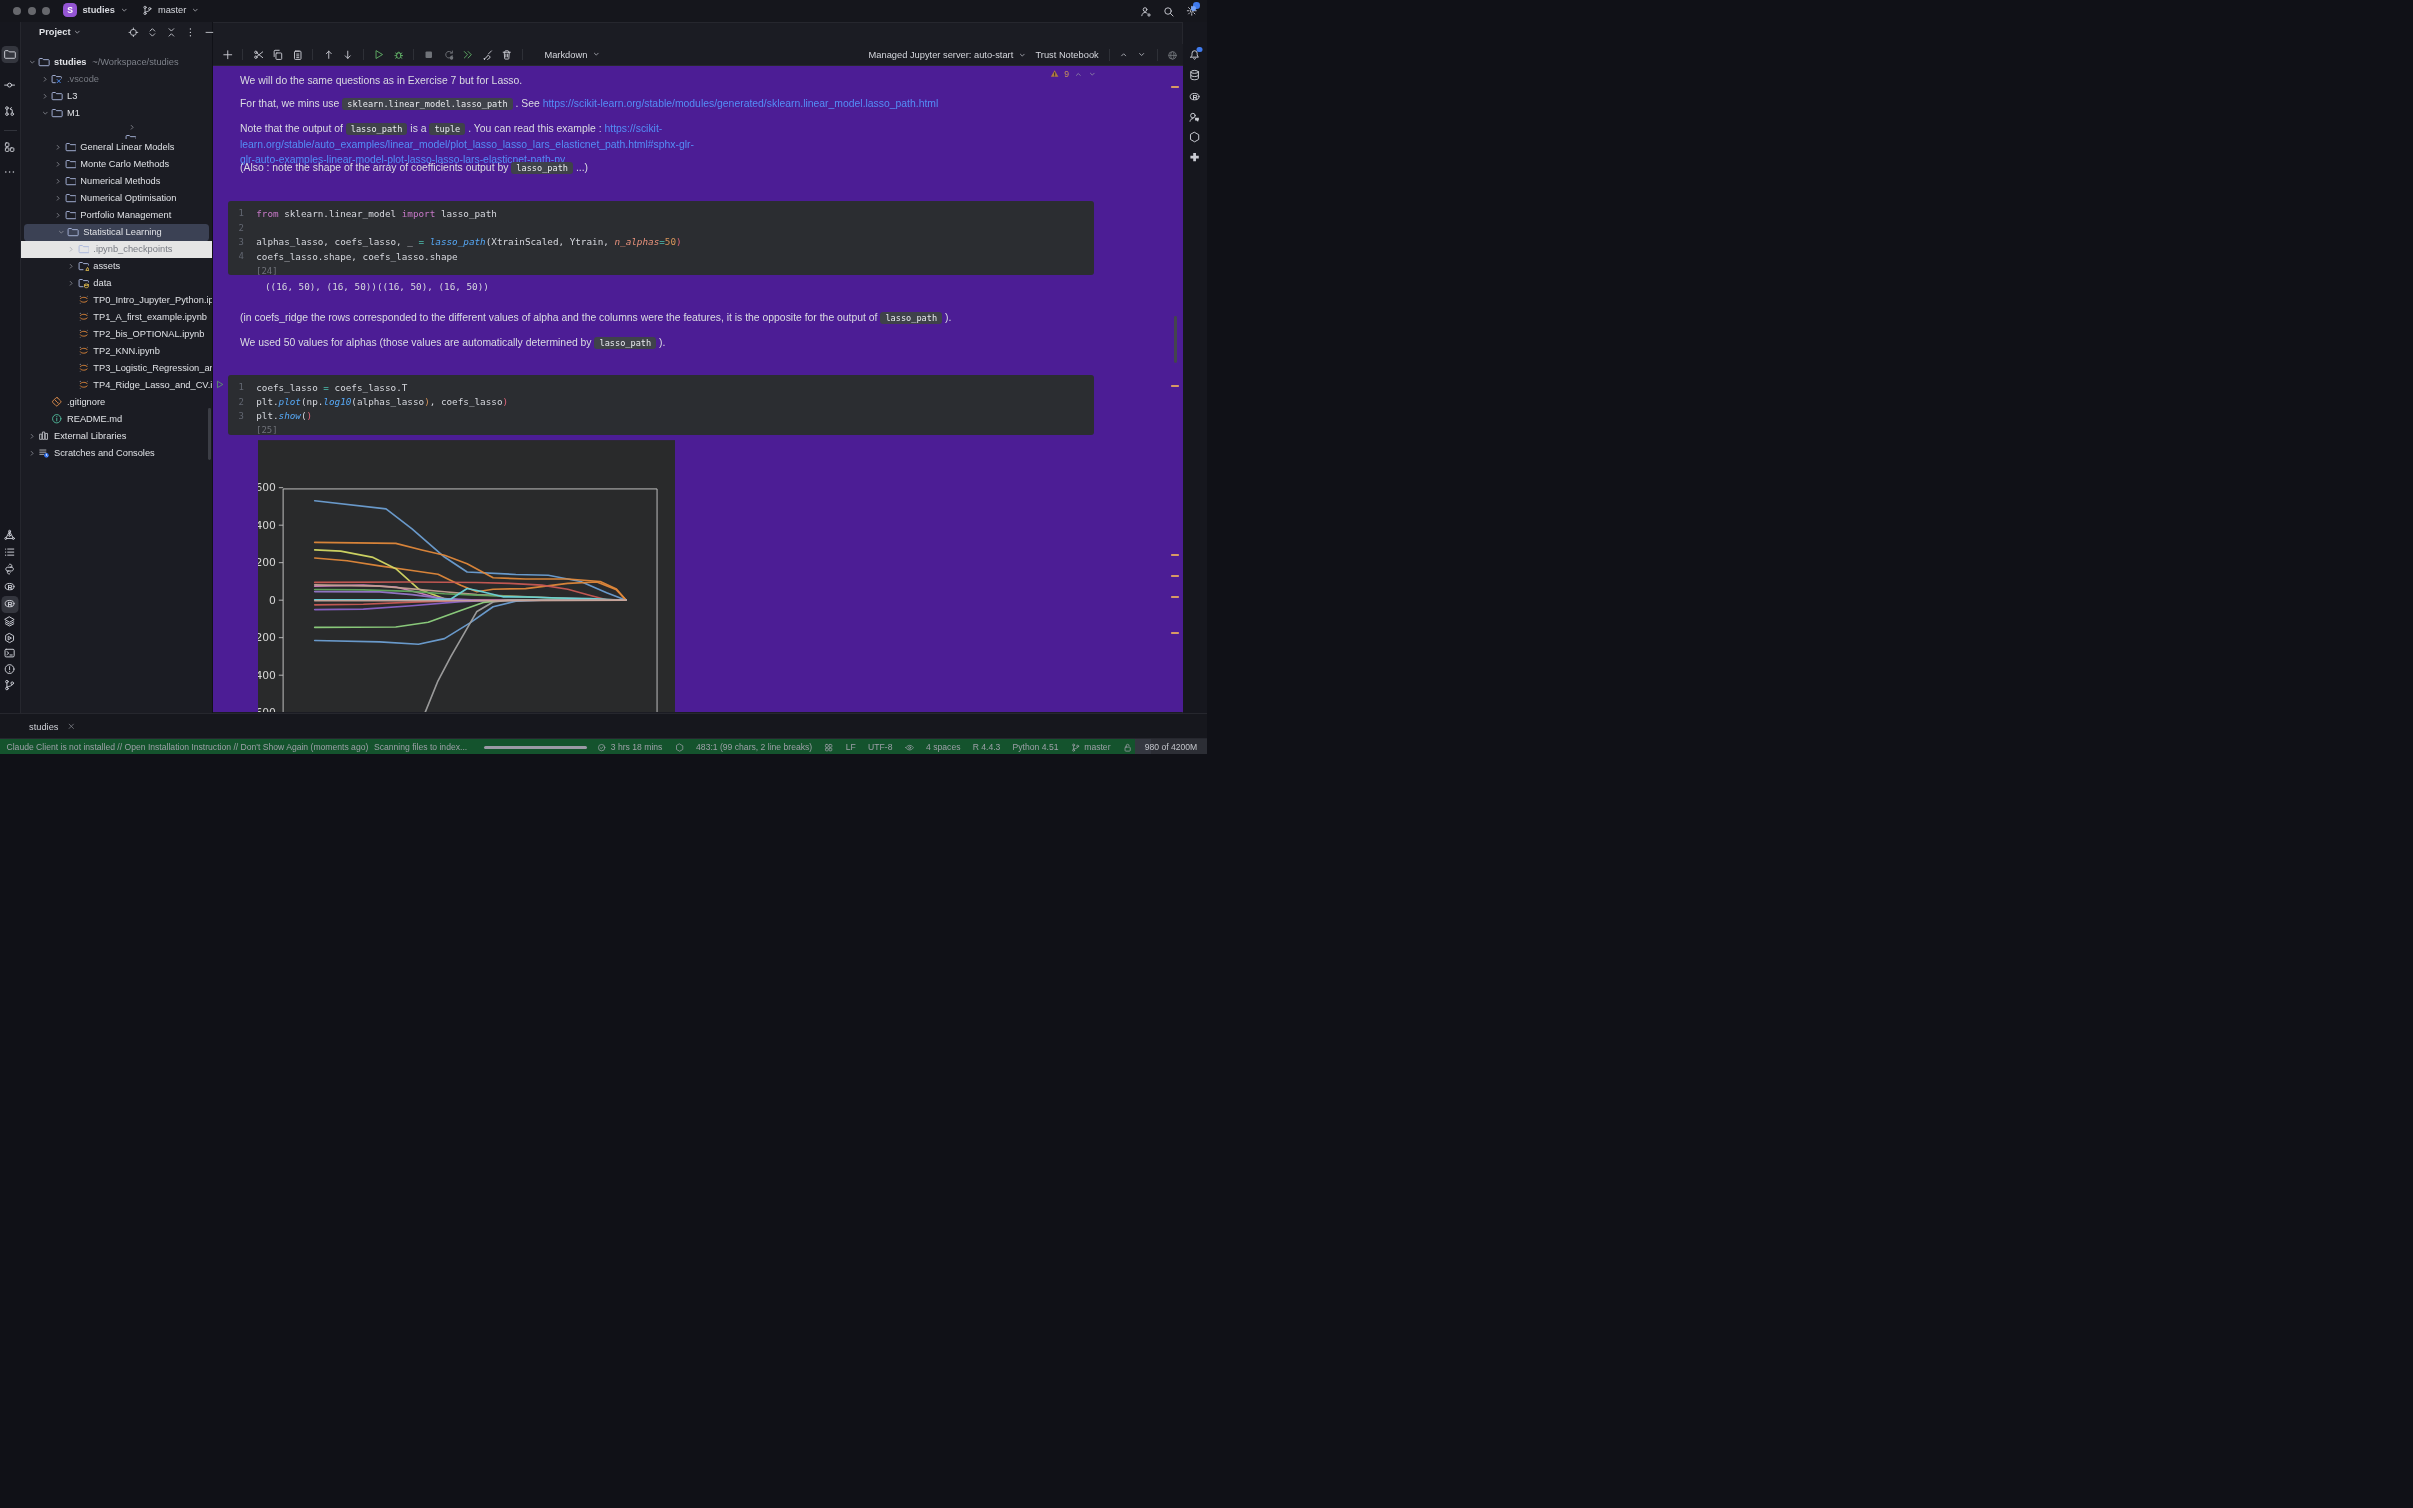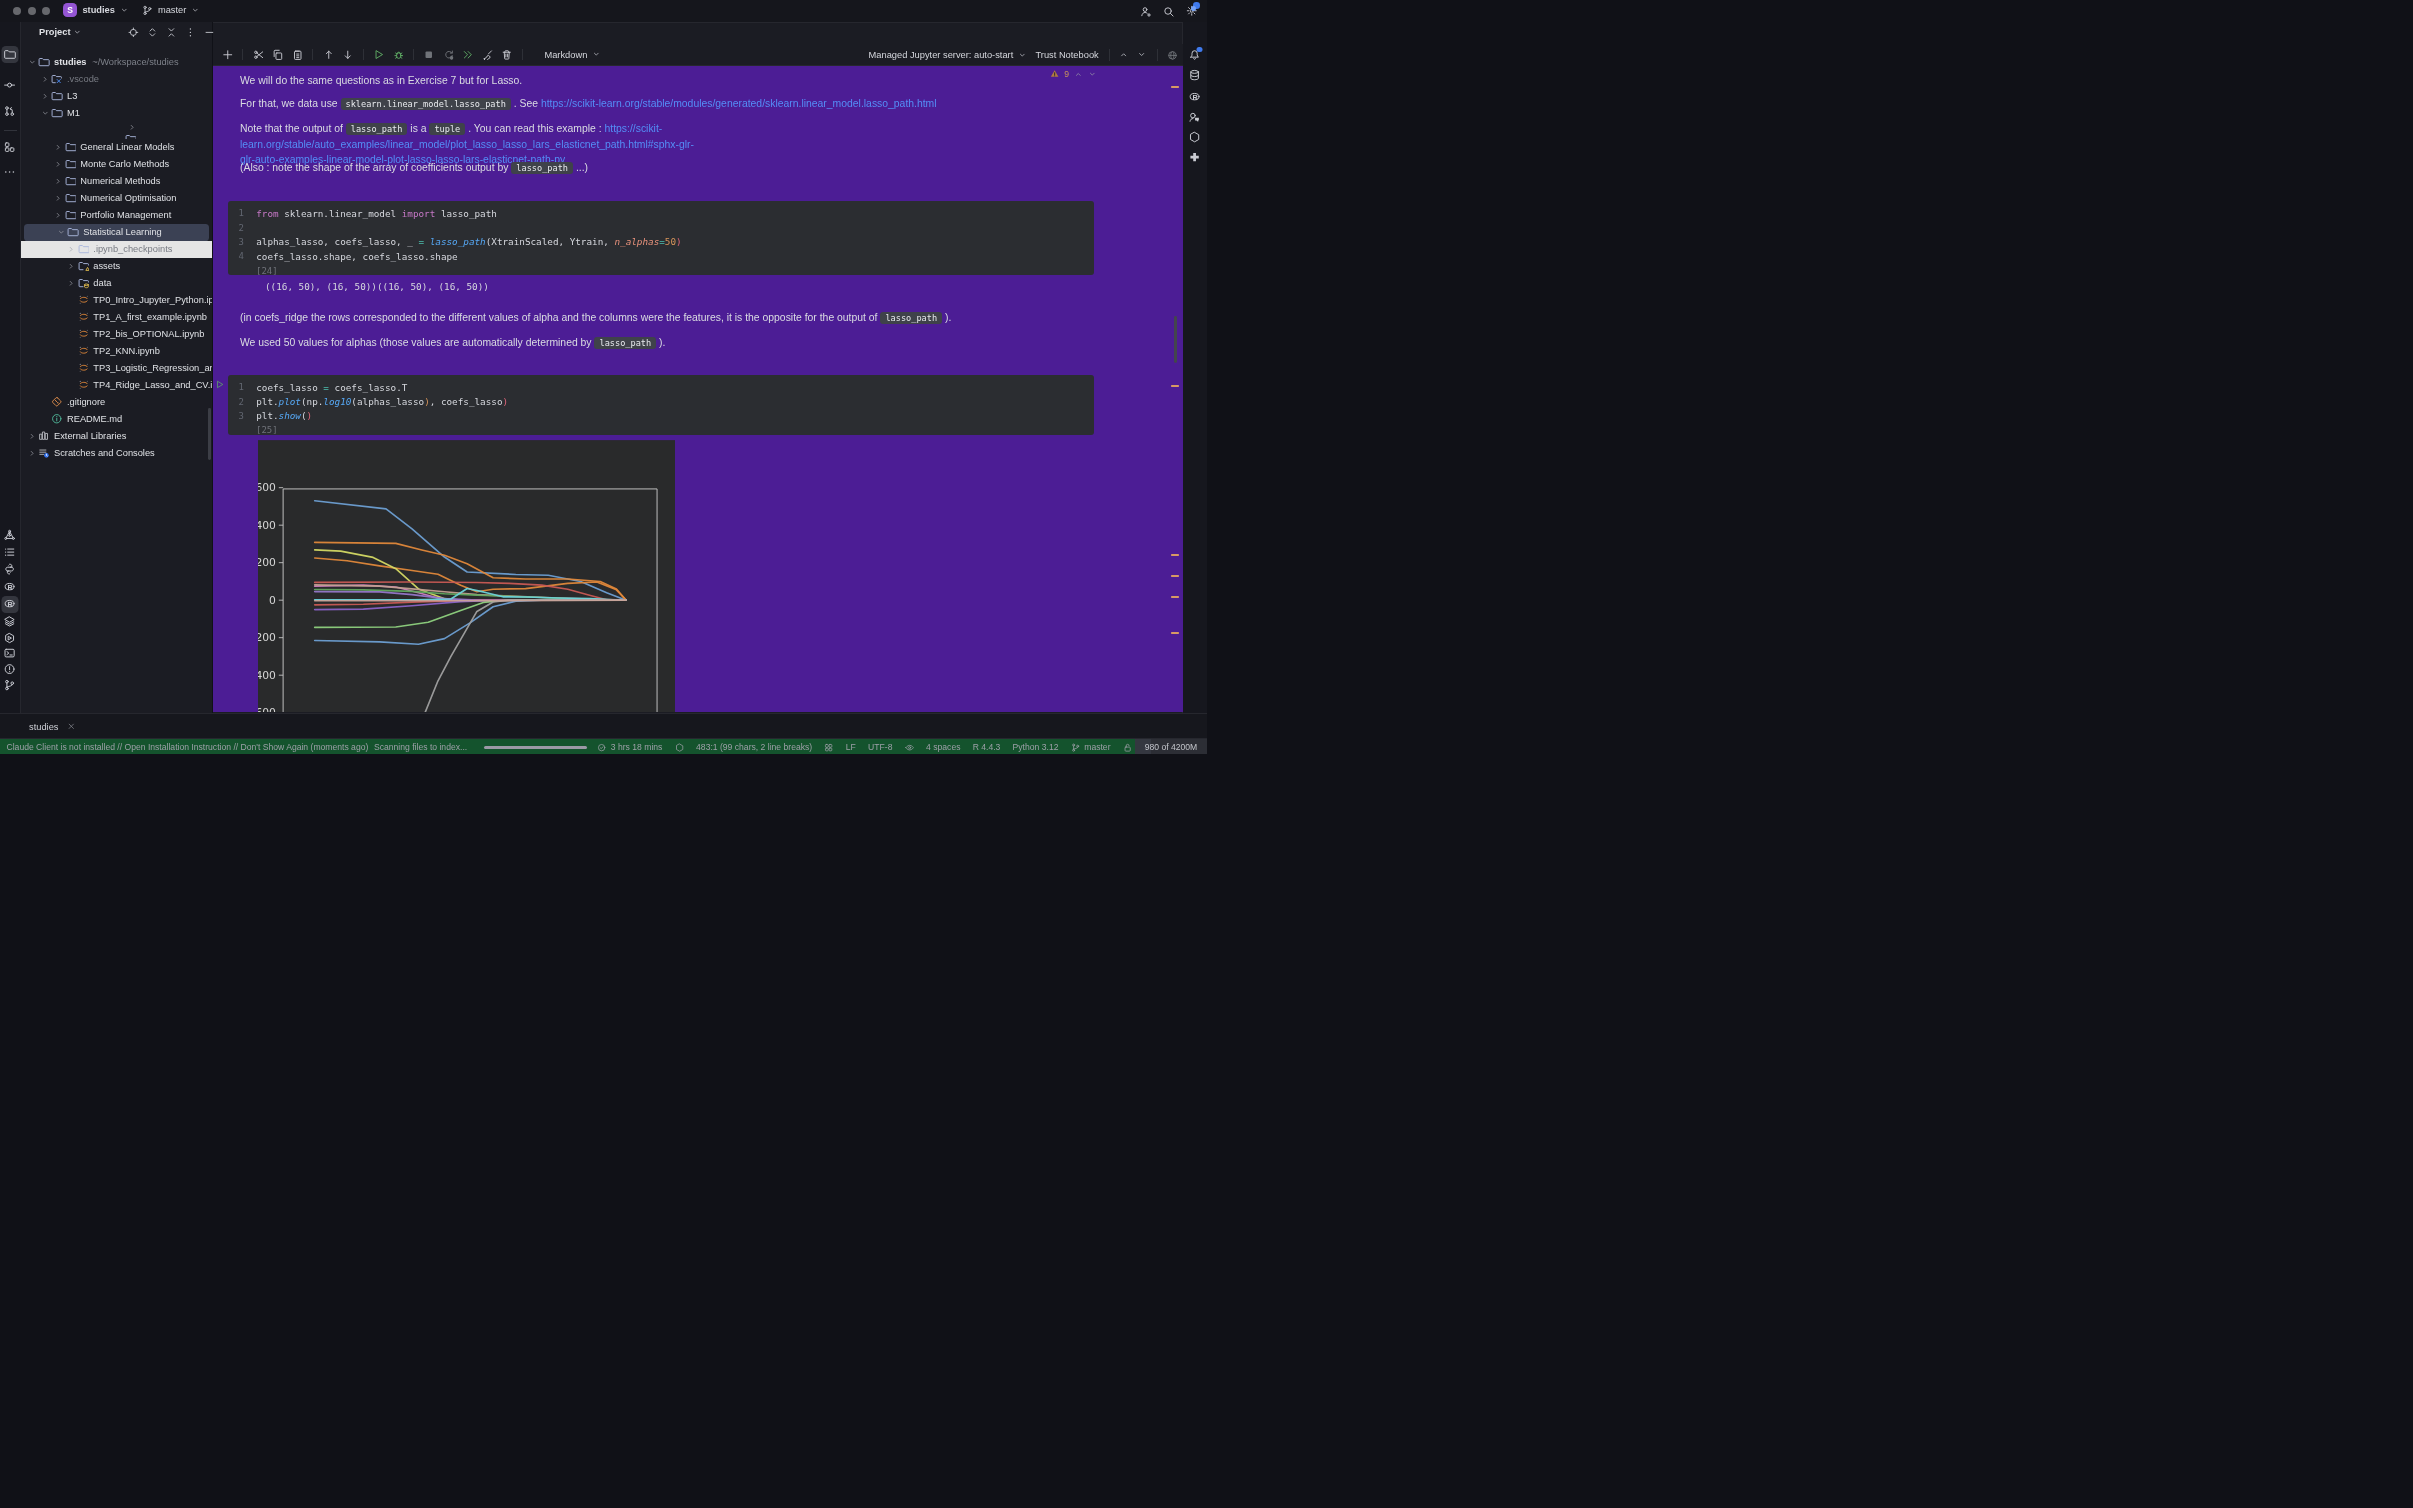--- a/index.html
+++ b/index.html
@@ -774,21 +774,21 @@
         <svg viewBox="0 0 16 16" fill="none" stroke="currentColor" stroke-width="1.3" stroke-linecap="round" stroke-linejoin="round">
           <circle cx="8" cy="8" r="5.5"></circle>
           <ellipse cx="8" cy="8" rx="2.5" ry="5.5"></ellipse>
           <path d="M2.5 8h11"></path>
         </svg>
       </span>
   </div>
 
   <div class="abs content">
     <div class="md" style="top:6.5px" id="md1"><span>We will do the same questions as in Exercise 7 but for Lasso.</span></div>
-    <div class="md" style="top:30px" id="md2"><span>For that, we data use </span><span class="chip">sklearn.linear_model.lasso_path</span><span> . See </span><span class="lnk">https://scikit-learn.org/stable/modules/generated/sklearn.linear_model.lasso_path.html</span></div>
+    <div class="md" style="top:30px" id="md2"><span>For that, we mins use </span><span class="chip">sklearn.linear_model.lasso_path</span><span> . See </span><span class="lnk">https://scikit-learn.org/stable/modules/generated/sklearn.linear_model.lasso_path.html</span></div>
     <div class="md" style="top:55px" id="md3"><span>Note that the output of </span><span class="chip">lasso_path</span><span> is a </span><span class="chip">tuple</span><span> . You can read this example : </span><span class="lnk">https://scikit-learn.org/stable/auto_examples/linear_model/plot_lasso_lasso_lars_elasticnet_path.html#sphx-glr-</span><br><span class="lnk">glr-auto-examples-linear-model-plot-lasso-lasso-lars-elasticnet-path-py</span></div>
     <div class="md" style="top:94px" id="md4"><span>(Also : note the shape of the array of coefficients output by </span><span class="chip">lasso_path</span><span> ...)</span></div>
 
     <div class="cell" style="top:135px;height:74px" id="cell1">
         <div class="cl">
           <span class="ln">1</span>
           <span class="code"><span class="tk-kw">from</span><span class="tk-pl"> sklearn.linear_model </span><span class="tk-kw">import</span><span class="tk-pl"> lasso_path</span></span>
         </div>
         <div class="cl">
           <span class="ln">2</span>
@@ -957,21 +957,21 @@
             </svg>
           </span>
         </span>
       <span class="sb-item">
           <span>4 spaces</span>
         </span>
       <span class="sb-item">
           <span>R 4.4.3</span>
         </span>
       <span class="sb-item">
-          <span>Python 3.12</span>
+          <span>Python 4.51</span>
         </span>
       <span class="sb-item">
           <span class="icon s13">
             <svg viewBox="0 0 16 16" fill="none" stroke="currentColor" stroke-width="1.3" stroke-linecap="round" stroke-linejoin="round">
               <circle cx="4.5" cy="3.5" r="1.7"></circle>
               <circle cx="4.5" cy="12.5" r="1.7"></circle>
               <circle cx="11.5" cy="5.5" r="1.7"></circle>
               <path d="M4.5 5.2v5.6M11.5 7.2c0 2.6-4.5 2-7 3.3"></path>
             </svg>
           </span>

